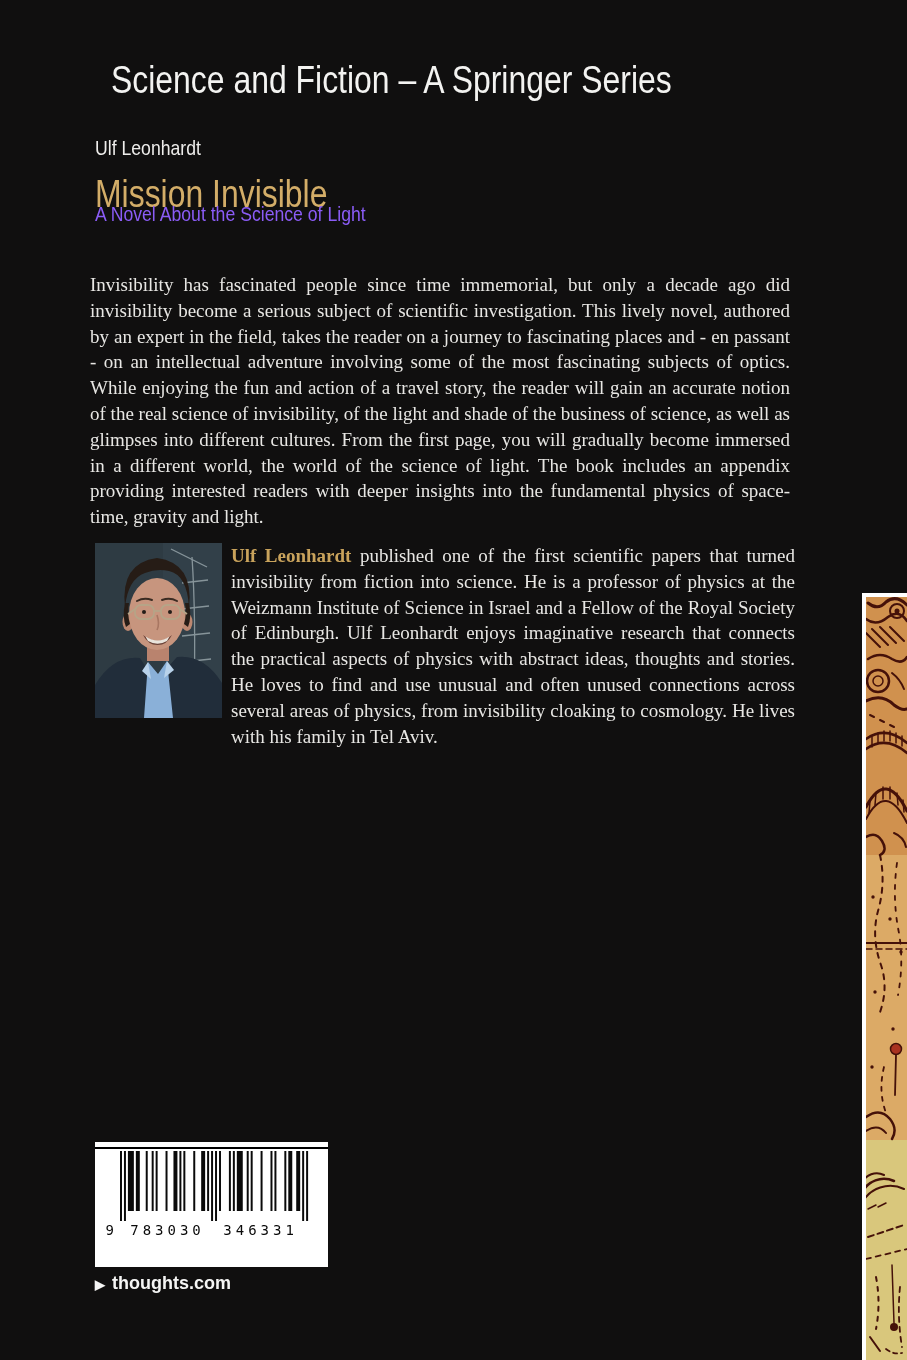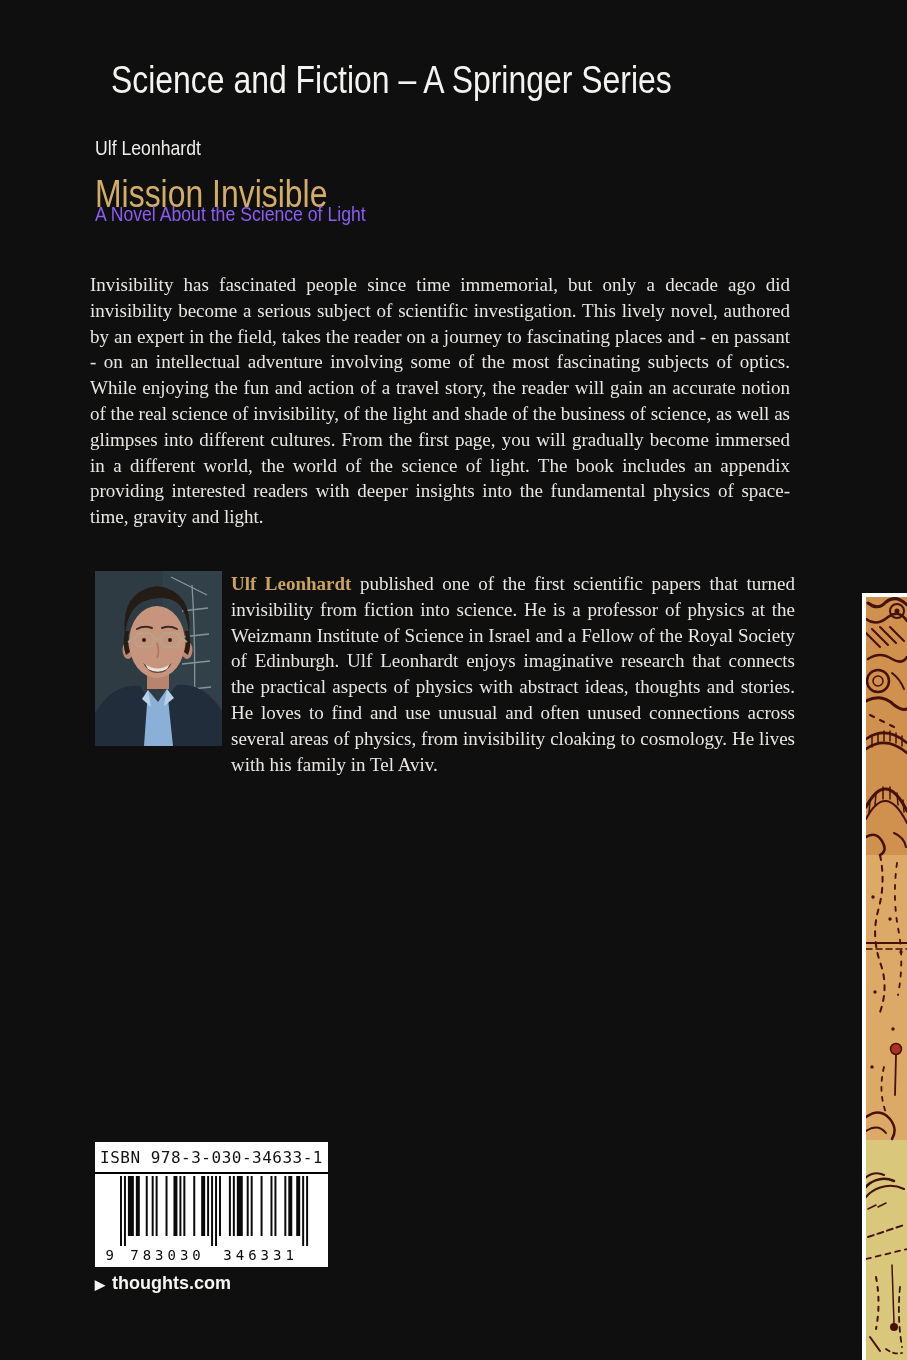--- a/index.html
+++ b/index.html
@@ -18,21 +18,21 @@
   #book-subtitle{left:95px;top:203px;font-size:21px;font-weight:400;color:#8b5cf6;line-height:1;}
 
   
   .serif{
     font-family:"Liberation Serif",serif;font-size:19px;line-height:25.8px;
     color:#e8e7e4;text-align:justify;hyphens:auto;
   }
   #synopsis{left:90px;top:272px;width:700px;}
 
   
-  #bio{left:95px;top:543px;width:700px;display:flex;gap:9px;align-items:flex-start;margin-top:28px;}
+  #bio{left:95px;top:543px;width:700px;display:flex;gap:9px;align-items:flex-start;}
   #author-photo{flex:none;width:127px;height:175px;display:block;}
   #bio-text{flex:1;}
   .gold-name{color:#c9a35c;font-weight:bold;}
 
   
   #isbn-box{left:95px;top:1142px;width:233px;height:125px;background:#ffffff;box-sizing:border-box;}
   #isbn-label{
     font-family:"DejaVu Sans Mono",monospace;font-size:16px;letter-spacing:.5px;
     color:#141414;text-align:center;padding-top:6px;
   }
@@ -117,21 +117,20 @@
 
     <path d="M48,92 q15,12 29,0 q-5,10 -14.5,10 q-9.5,0 -14.5,-10 Z" fill="#6b4237"></path>
     <path d="M50.5,93.5 q12.5,8 24,0 l-2.5,4.5 q-9.5,5.5 -19,0 Z" fill="#e9e4dc"></path>
   </svg>
   <div class="serif" id="bio-text">
     <span class="gold-name">Ulf Leonhardt</span><span> published one of the first scientific papers that turned invisibility from fiction into science. He is a professor of physics at the Weizmann Institute of Science in Israel and a Fellow of the Royal Society of Edinburgh. Ulf Leonhardt enjoys imaginative research that connects the practical aspects of physics with abstract ideas, thoughts and stories. He loves to find and use unusual and often unused connections across several areas of physics, from invisibility cloaking to cosmology. He lives with his family in Tel Aviv.</span>
   </div>
 </div>
 
 <div class="abs" id="isbn-box">
-  <div id="isbn-label">ISBN 978-3-030-34633-1</div>
   <div id="isbn-separator"></div>
   <svg id="isbn-barcode" width="233" height="92" viewBox="0 0 233 92" aria-hidden="true">
       <rect x="25.00" y="2" width="1.98" height="70" fill="#0a0a0a"></rect>
       <rect x="28.96" y="2" width="1.98" height="70" fill="#0a0a0a"></rect>
       <rect x="32.92" y="2" width="5.94" height="60" fill="#0a0a0a"></rect>
       <rect x="40.84" y="2" width="3.96" height="60" fill="#0a0a0a"></rect>
       <rect x="50.74" y="2" width="1.98" height="60" fill="#0a0a0a"></rect>
       <rect x="56.68" y="2" width="1.98" height="60" fill="#0a0a0a"></rect>
       <rect x="60.64" y="2" width="1.98" height="60" fill="#0a0a0a"></rect>
       <rect x="70.54" y="2" width="1.98" height="60" fill="#0a0a0a"></rect>

